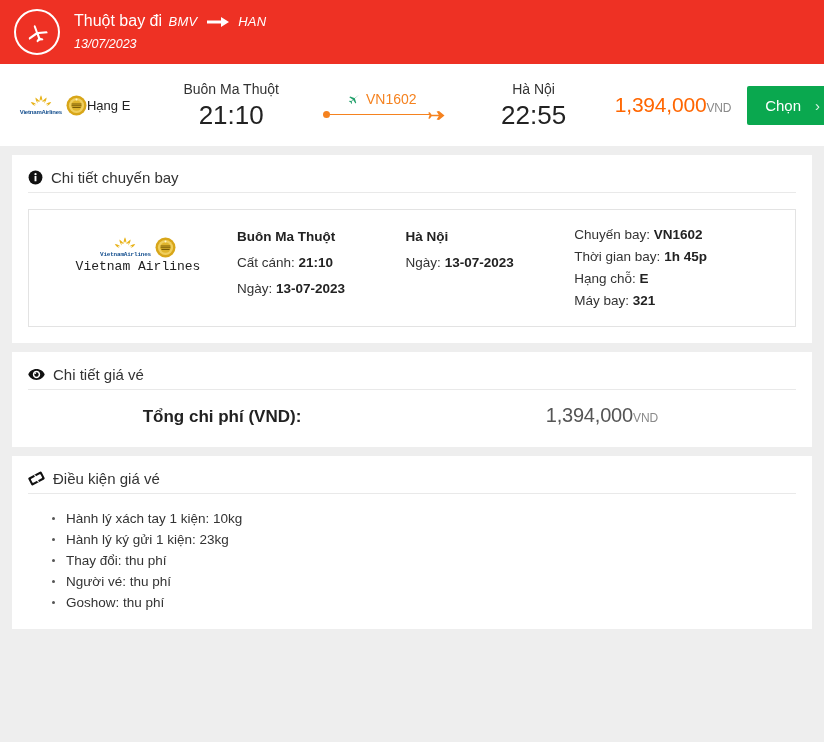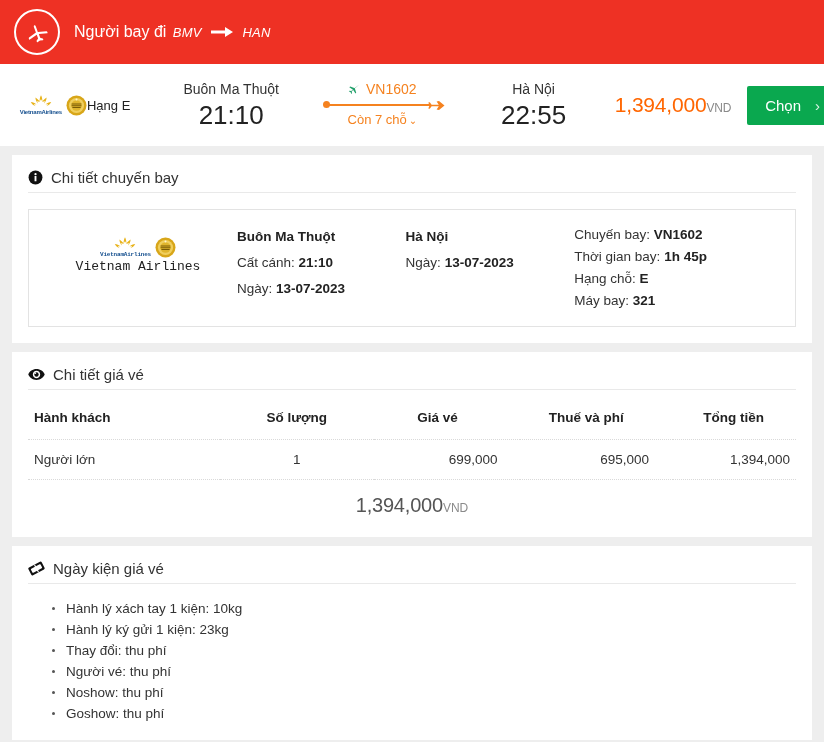--- a/index.html
+++ b/index.html
@@ -331,29 +331,30 @@
 <div class="header">
   <div class="header-icon">
     <svg width="24" height="24" viewBox="0 0 24 24" aria-hidden="true">
       <g transform="rotate(-20 12 12)">
         <path fill="#ffffff" d="M21 14.5l-8.2-2.3V6.4c0-.9-.4-1.6-1-1.6s-1 .7-1 1.6v5.8L2.6 14.5c-.3.1-.5.4-.5.7v1.1c0 .3.3.5.6.4l8.1-2.1v4l-2 1.3c-.2.1-.3.3-.3.5v.9c0 .3.3.5.5.4l2.9-.8 2.9.8c.3.1.5-.1.5-.4v-.9c0-.2-.1-.4-.3-.5l-2-1.3v-4l8.1 2.1c.3.1.6-.1.6-.4v-1.1c0-.3-.2-.6-.5-.7z"></path>
       </g>
     </svg>
   </div>
   <div class="header-texts">
     <div class="header-line1">
-      <span class="title">Người bay đi</span>
+      <span class="title">Thuột bay đi</span>
       <span class="code">BMV</span>
       <span class="header-arrow">
         <svg width="22" height="10" viewBox="0 0 22 10" aria-hidden="true">
           <path fill="#ffffff" d="M0 3.4h14V0l8 5-8 5V6.6H0z"></path>
         </svg>
       </span>
       <span class="code">HAN</span>
     </div>
+    <div class="header-line2">13/07/2023</div>
   </div>
 </div>
 
 <div class="summary">
 
   <div class="sum-airline">
     <div class="va-logo-row">
       <div class="va-mark">
         <svg width="30" height="16" viewBox="0 0 30 16" aria-hidden="true">
           <path fill="#e8b31a" d="M15 1.2c1.1 2.1 1.5 4.3 1.4 6.6-.5-1.1-1-2-1.4-2.6-.4.6-.9 1.5-1.4 2.6-.1-2.3.3-4.5 1.4-6.6z"></path>
@@ -388,23 +389,20 @@
       <span>VN1602</span>
     </div>
     <div class="route-line">
       <span class="dot"></span>
       <span class="bar"></span>
       <span class="plane-end">
         <svg width="18" height="13" viewBox="0 0 18 13" aria-hidden="true">
           <path fill="#f5821f" d="M17.5 6.5L12 2.1 9.6 2.4l2.2 3.3H4.6L2.8 3.3 1.3 3.6l1.2 2.9-1.2 2.9 1.5.3 1.8-2.4h7.2l-2.2 3.3 2.4.3z"></path>
         </svg>
       </span>
-    </div>
-    <div class="route-seats">
-      <span>Còn 7 chỗ</span><span class="caret">⌄</span>
     </div>
   </div>
 
   <div class="sum-col">
     <div class="sum-city">Hà Nội</div>
     <div class="sum-time">22:55</div>
   </div>
 
   <div class="sum-price">
     <span class="price-amount">1,394,000</span><span class="price-cur">VND</span>
@@ -494,61 +492,41 @@
 <div class="card">
   <div class="card-title">
     <svg width="17" height="13" viewBox="0 0 18 13" aria-hidden="true">
       <path fill="#111111" d="M9 .8C4.9.8 1.5 3.3.3 6.5 1.5 9.7 4.9 12.2 9 12.2s7.5-2.5 8.7-5.7C16.5 3.3 13.1.8 9 .8zm0 9.6c-2.2 0-3.9-1.7-3.9-3.9S6.8 2.6 9 2.6s3.9 1.7 3.9 3.9S11.2 10.4 9 10.4z"></path>
       <circle cx="9" cy="6.5" r="2.3" fill="#111111"></circle>
       <circle cx="7.9" cy="5.3" r="0.8" fill="#ffffff"></circle>
     </svg>
     <span>Chi tiết giá vé</span>
   </div>
 
-  <table class="fare">
-    <thead>
-      <tr>
-        <th class="c-pax">Hành khách</th>
-        <th class="c-qty">Số lượng</th>
-        <th class="c-fare">Giá vé</th>
-        <th class="c-tax">Thuế và phí</th>
-        <th class="c-total">Tổng tiền</th>
-      </tr>
-    </thead>
-    <tbody>
-      <tr>
-        <td class="c-pax">Người lớn</td>
-        <td class="c-qty">1</td>
-        <td class="c-fare">699,000</td>
-        <td class="c-tax">695,000</td>
-        <td class="c-total">1,394,000</td>
-      </tr>
-    </tbody>
-  </table>
 
   <div class="total-row">
+    <div class="total-label">Tổng chi phí (VND):</div>
     <div class="total-value">
       <span class="amt">1,394,000</span><span class="cur">VND</span>
     </div>
   </div>
 </div>
 
 <div class="card">
   <div class="card-title">
     <svg width="17" height="15" viewBox="0 0 18 16" aria-hidden="true">
       <g transform="rotate(-28 9 8)">
         <rect x="1" y="3.4" width="16" height="9.2" rx="1.4" fill="#111111"></rect>
         <rect x="3.2" y="5.6" width="11.6" height="4.8" rx=".8" fill="#ffffff"></rect>
         <rect x="8.4" y="3.4" width="1.2" height="9.2" fill="#ffffff"></rect>
       </g>
     </svg>
-    <span>Ngày kiện giá vé</span>
+    <span>Điều kiện giá vé</span>
   </div>
 
   <ul class="conditions">
     <li>Hành lý xách tay 1 kiện: 10kg</li>
     <li>Hành lý ký gửi 1 kiện: 23kg</li>
     <li>Thay đổi: thu phí</li>
     <li>Người vé: thu phí</li>
-    <li>Noshow: thu phí</li>
     <li>Goshow: thu phí</li>
   </ul>
 </div>
 
 </body></html>

